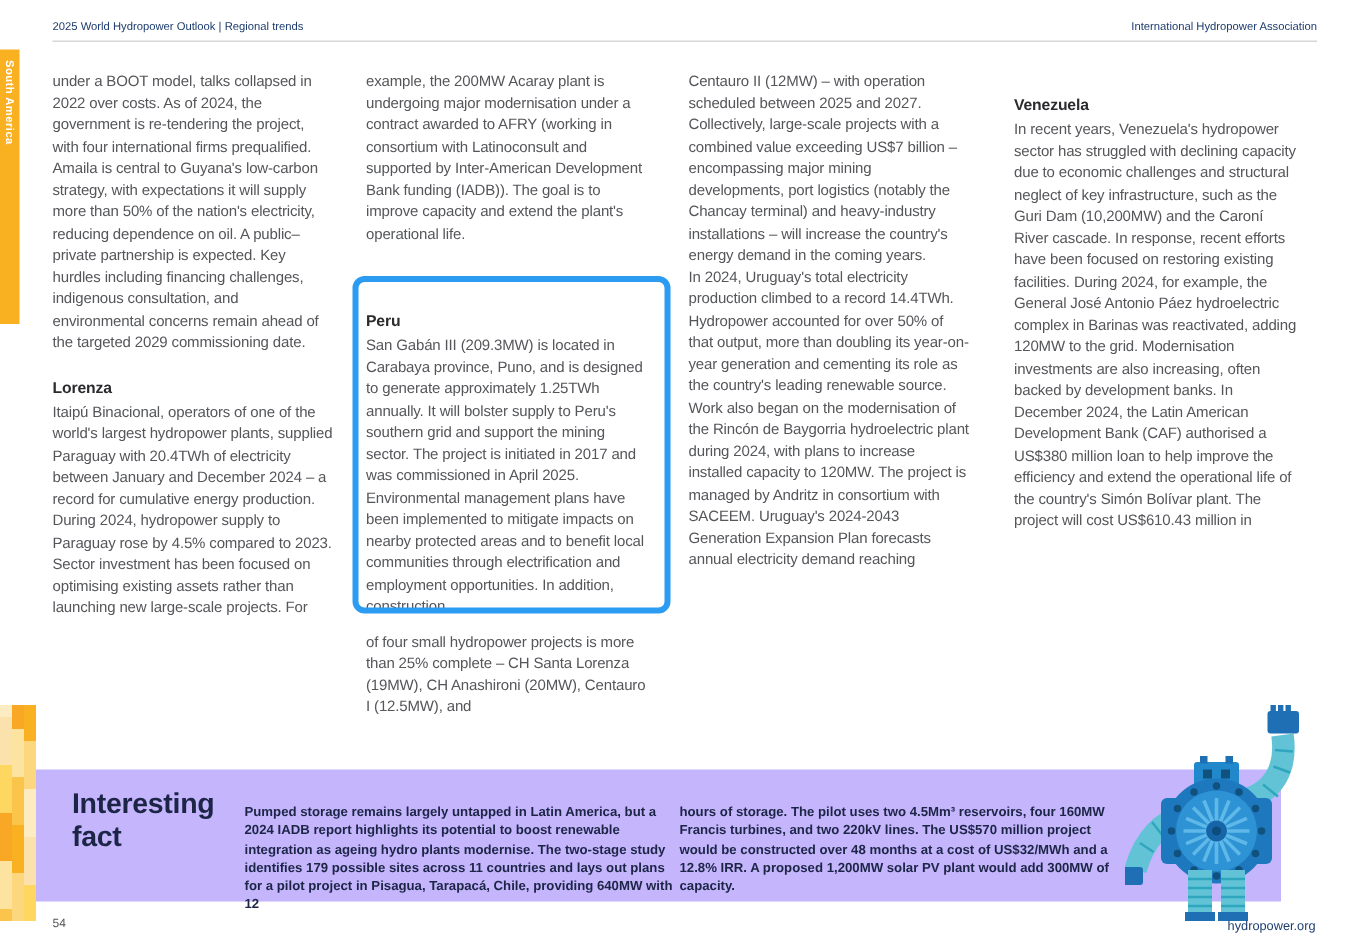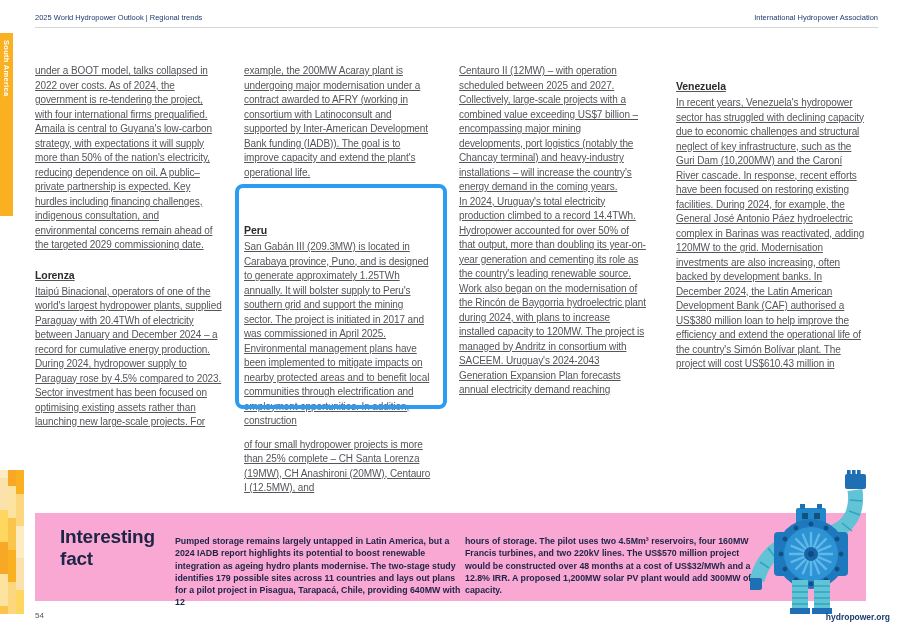--- a/index.html
+++ b/index.html
@@ -21,56 +21,56 @@
   .section-tab{
     position:absolute;left:0;top:33px;width:13px;height:183px;
     background:#f9b021;display:flex;align-items:flex-start;justify-content:center;
   }
   .section-tab span{
     writing-mode:vertical-rl;font-size:7.5px;font-weight:bold;color:#ffffff;
     letter-spacing:.3px;margin-top:7px;white-space:nowrap;
   }
 
   
-  .col{position:absolute;top:64px;width:187px;color:#55565a;font-size:10px;line-height:14.5px;letter-spacing:-0.1px;text-decoration:underline;}
+  .col{position:absolute;top:48px;width:187px;color:#55565a;font-size:10px;line-height:14.5px;letter-spacing:-0.1px;}
   .col-1{left:35px;}
   .col-2{left:244px;}
   .col-3{left:459px;}
   .col-4{left:676px;width:189px;}
   .col p{margin:0;}
   .col h3{margin:16px 0 3px 0;font-size:10.5px;line-height:13px;color:#2b2b2e;font-weight:bold;}
   .col h3.mt-lg{margin-top:44px;}
   .col p.mt-sm{margin-top:9px;}
 
   
   .annotation-box{
     position:absolute;left:235px;top:184px;width:212px;height:225px;
     border:4px solid #2b9cf2;border-radius:8px;box-sizing:border-box;
     pointer-events:none;background:transparent;
   }
 
   
   .fact-box{
-    position:absolute;left:35px;top:513px;width:831px;height:88px;
-    background:#f9a8d4;
+    position:absolute;left:23px;top:513px;width:831px;height:88px;
+    background:#c4b5fd;
   }
   .fact-title{
     position:absolute;left:25px;top:13px;width:120px;
     font-size:19px;font-weight:bold;color:#1c2546;line-height:22px;letter-spacing:-0.2px;
   }
   .fact-col{
     position:absolute;top:22px;width:288px;
     font-size:8.8px;font-weight:bold;color:#1c2546;line-height:12.3px;
   }
   .fact-col-1{left:140px;}
   .fact-col-2{left:430px;}
 
   
   .pg-num{position:absolute;left:35px;top:611px;font-size:8px;color:#55565a;}
-  .site-link{position:absolute;right:23px;top:612px;font-size:8.5px;font-weight:bold;color:#1d3c6e;text-decoration:none;}
+  .site-link{position:absolute;right:36px;top:612px;font-size:8.5px;font-weight:normal;color:#1d3c6e;text-decoration:none;}
 
   
   .mosaic{
     position:absolute;left:0;top:470px;width:24px;height:144px;
     display:grid;grid-template-columns:repeat(3,8px);grid-auto-rows:8px;
   }
   .mosaic div{width:8px;height:8px;}
 
   
   .robot{position:absolute;left:750px;top:470px;width:124px;height:146px;pointer-events:none;}

